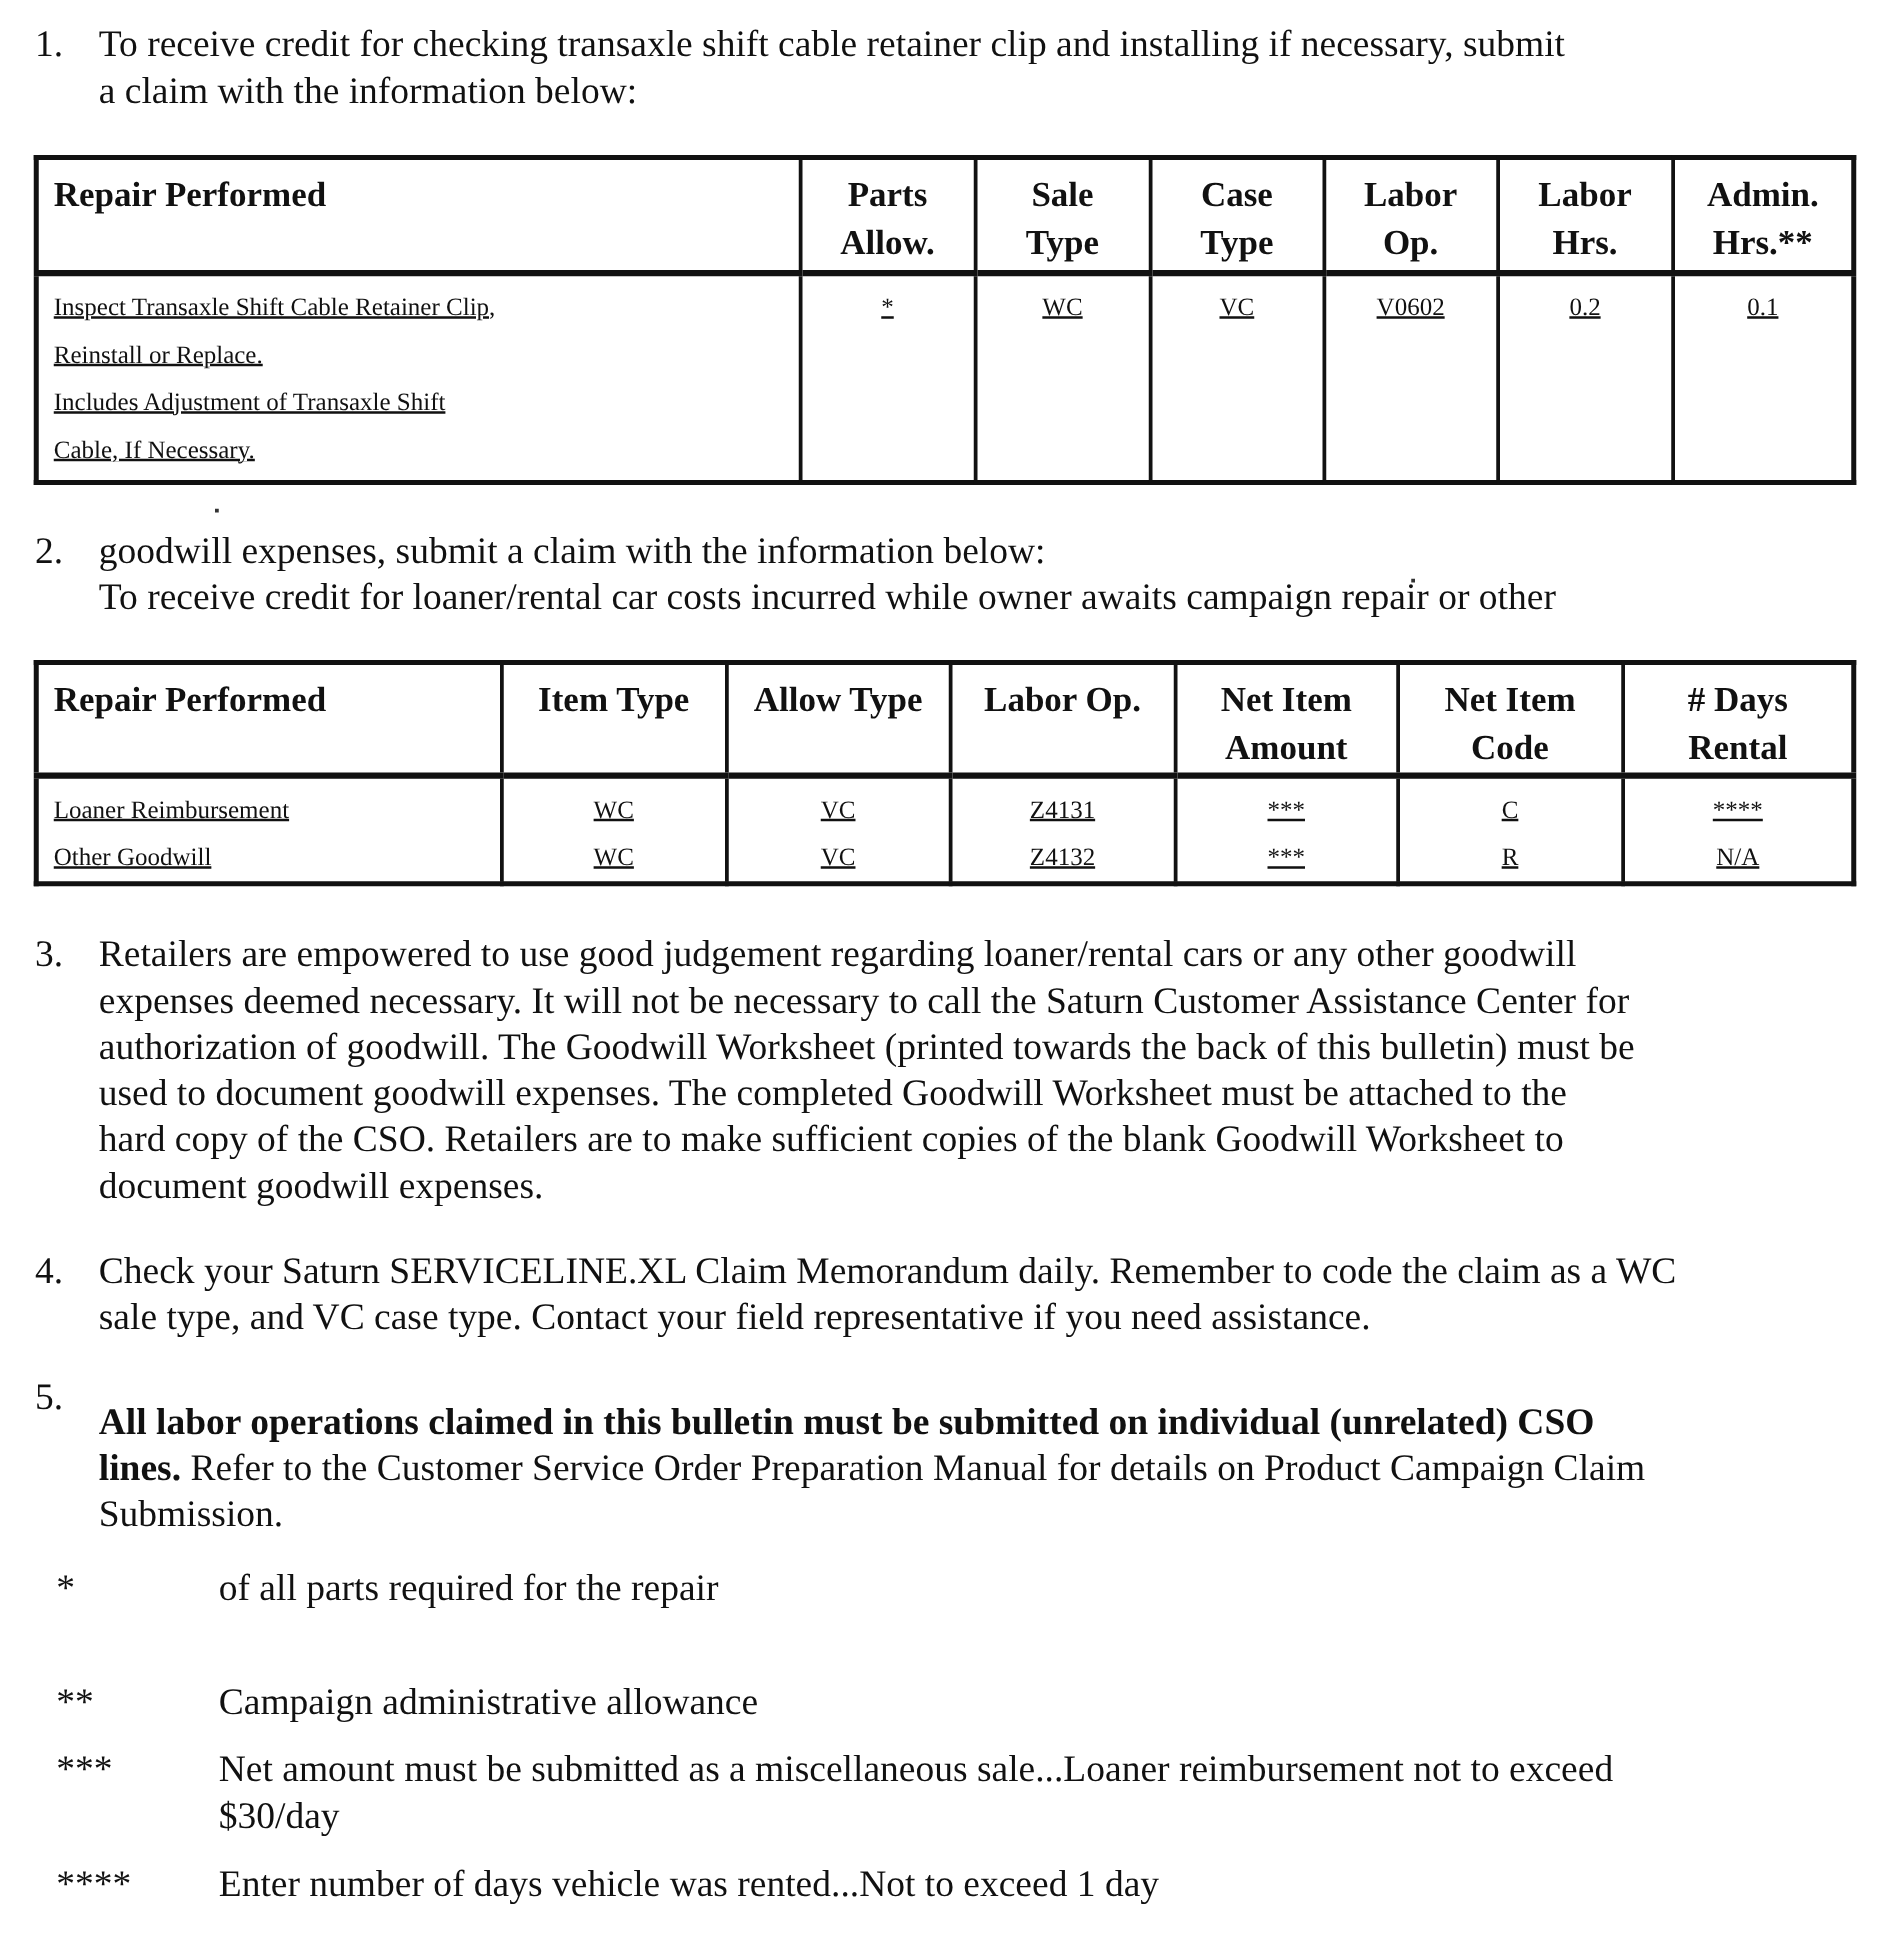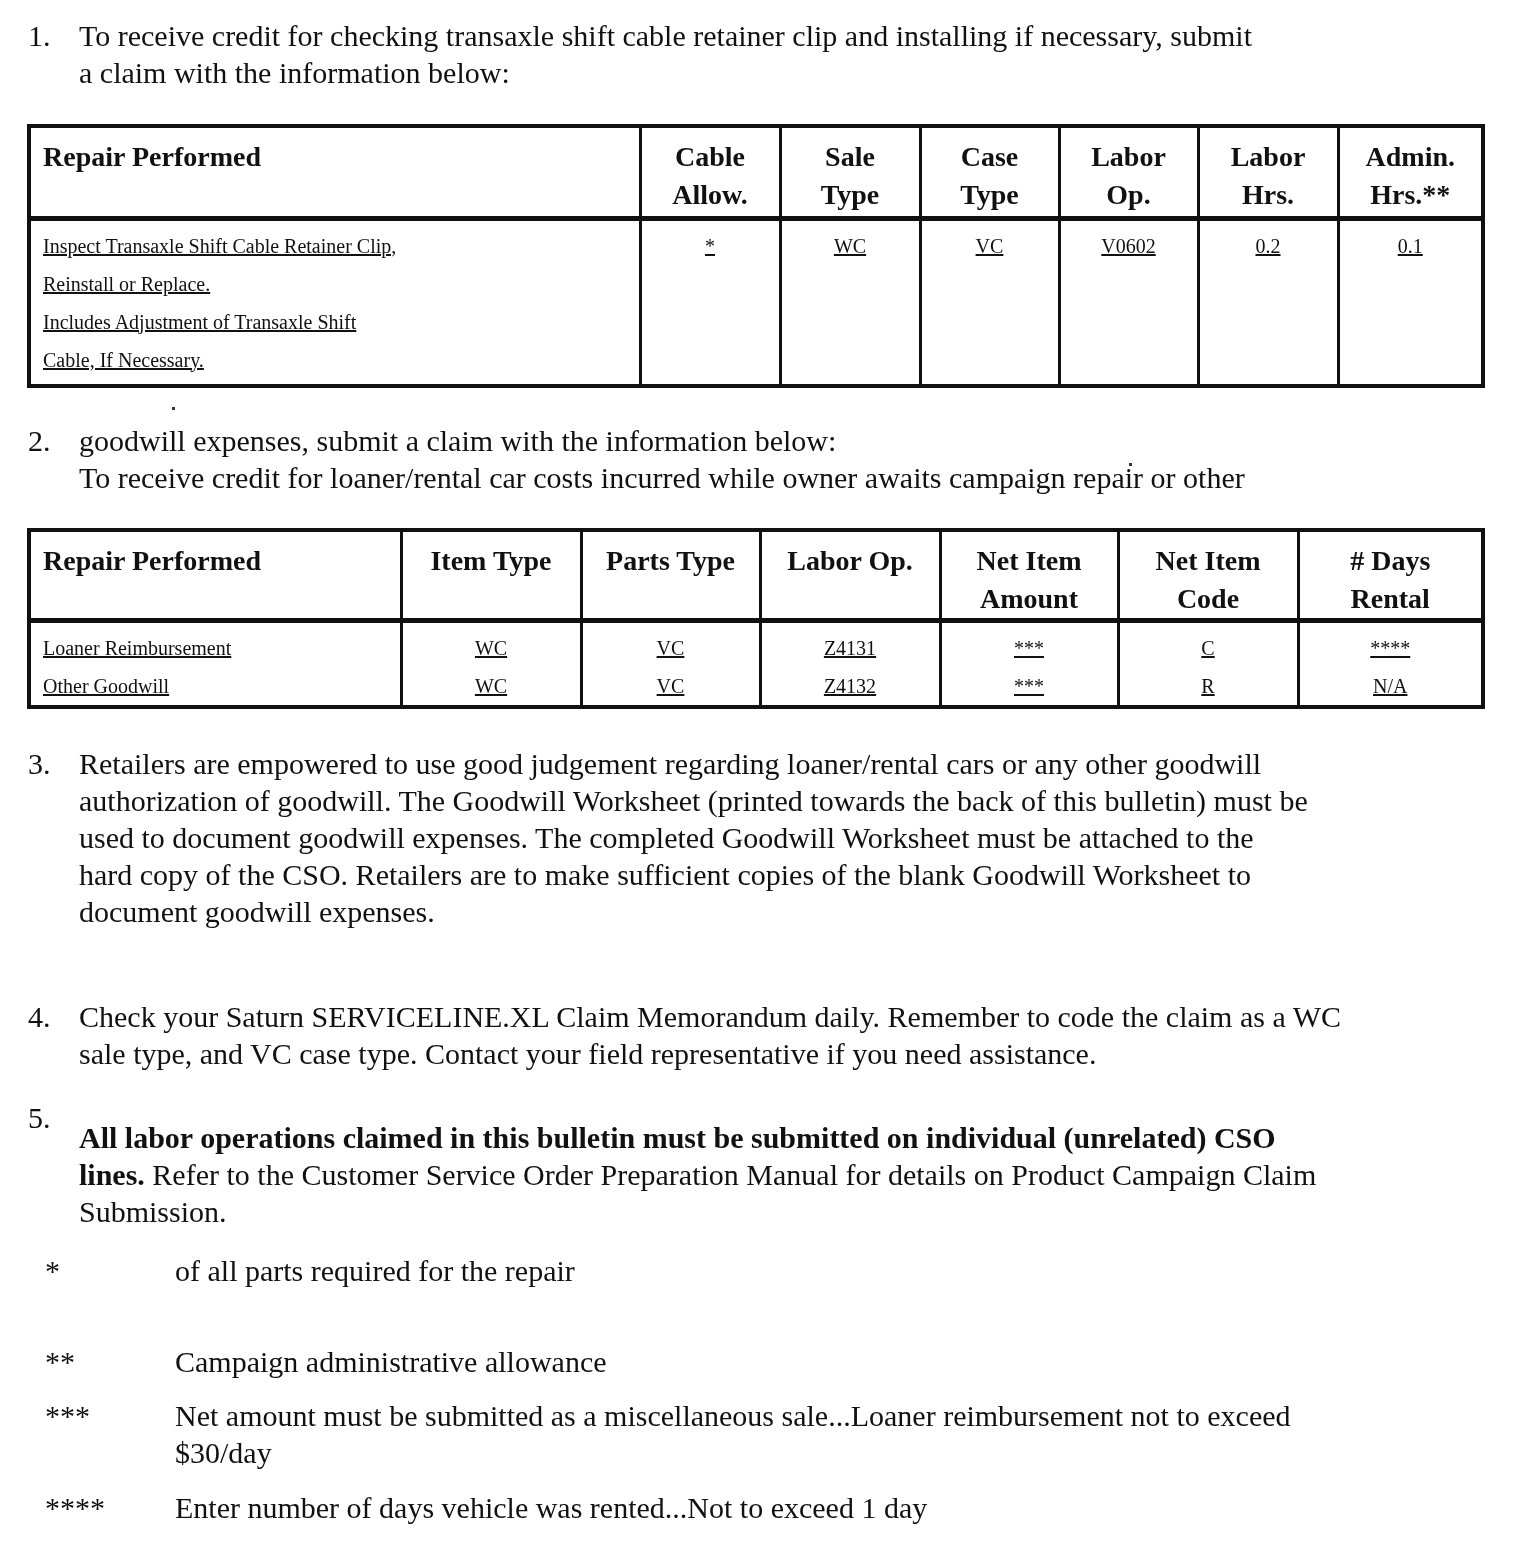--- a/index.html
+++ b/index.html
@@ -57,21 +57,21 @@
       <col style="width:140px">
       <col style="width:139px">
       <col style="width:139px">
       <col style="width:140px">
       <col style="width:145px">
   </colgroup>
   <thead>
     <tr>
       <th class="left"><span>Repair Performed</span></th>
       <th class="cell-lines">
-          <span>Cable</span>
+          <span>Parts</span>
           <span>Allow.</span>
         </th>
       <th class="cell-lines">
           <span>Sale</span>
           <span>Type</span>
         </th>
       <th class="cell-lines">
           <span>Case</span>
           <span>Type</span>
         </th>
@@ -128,21 +128,21 @@
       <col style="width:180px">
       <col style="width:185px">
   </colgroup>
   <thead>
     <tr>
       <th class="left"><span>Repair Performed</span></th>
       <th class="cell-lines">
           <span>Item Type</span>
         </th>
       <th class="cell-lines">
-          <span>Parts Type</span>
+          <span>Allow Type</span>
         </th>
       <th class="cell-lines">
           <span>Labor Op.</span>
         </th>
       <th class="cell-lines">
           <span>Net Item</span>
           <span>Amount</span>
         </th>
       <th class="cell-lines">
           <span>Net Item</span>
@@ -185,20 +185,21 @@
           <span>N/A</span>
       </td>
     </tr>
   </tbody>
 </table>
 
 <div class="item" style="top:745px;">
   <span class="num">3.</span>
   <div class="txt">
     <div>Retailers are empowered to use good judgement regarding loaner/rental cars or any other goodwill</div>
+    <div>expenses deemed necessary. It will not be necessary to call the Saturn Customer Assistance Center for</div>
     <div>authorization of goodwill.  The Goodwill Worksheet (printed towards the back of this bulletin) must be</div>
     <div>used to document goodwill expenses.  The completed Goodwill Worksheet must be attached to the</div>
     <div>hard copy of the CSO. Retailers are to make sufficient copies of the blank Goodwill Worksheet to</div>
     <div>document goodwill expenses.</div>
   </div>
 </div>
 
 <div class="item" style="top:998px;">
   <span class="num">4.</span>
   <div class="txt">

